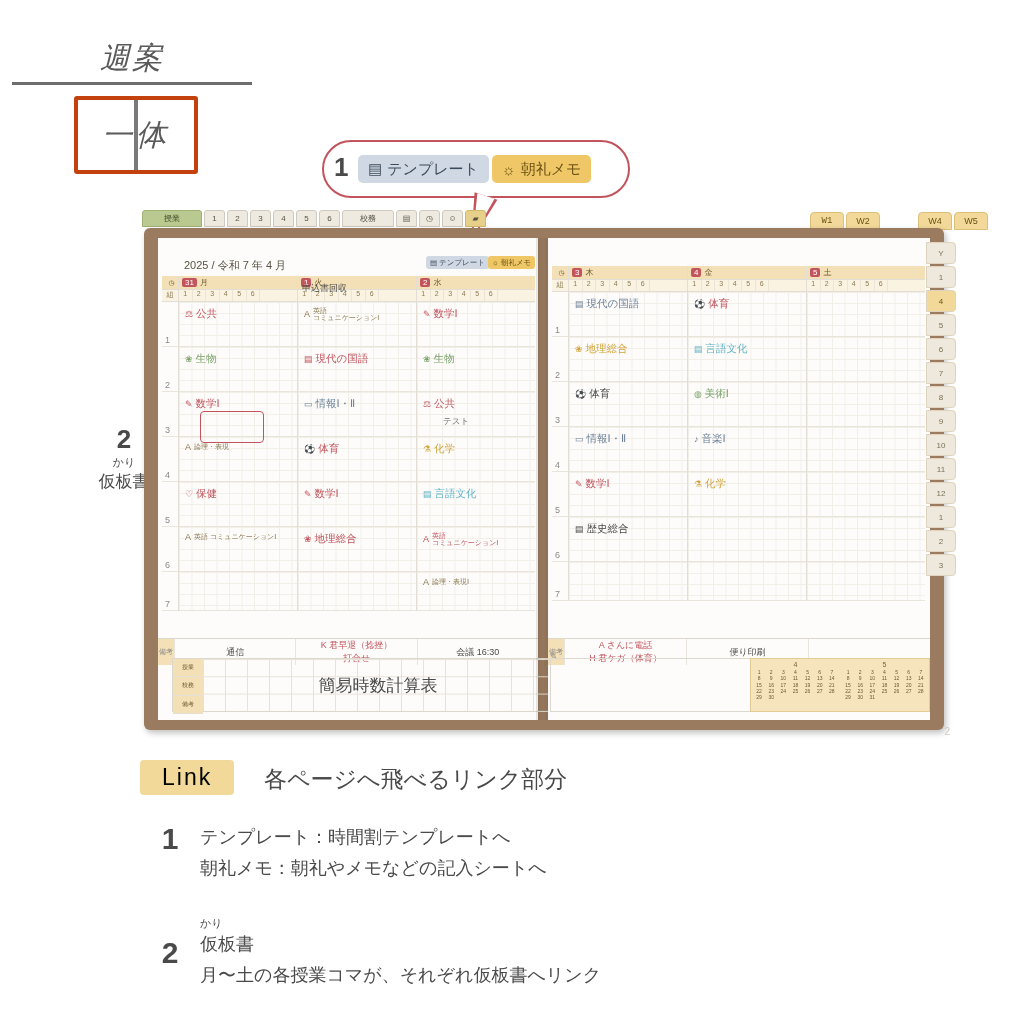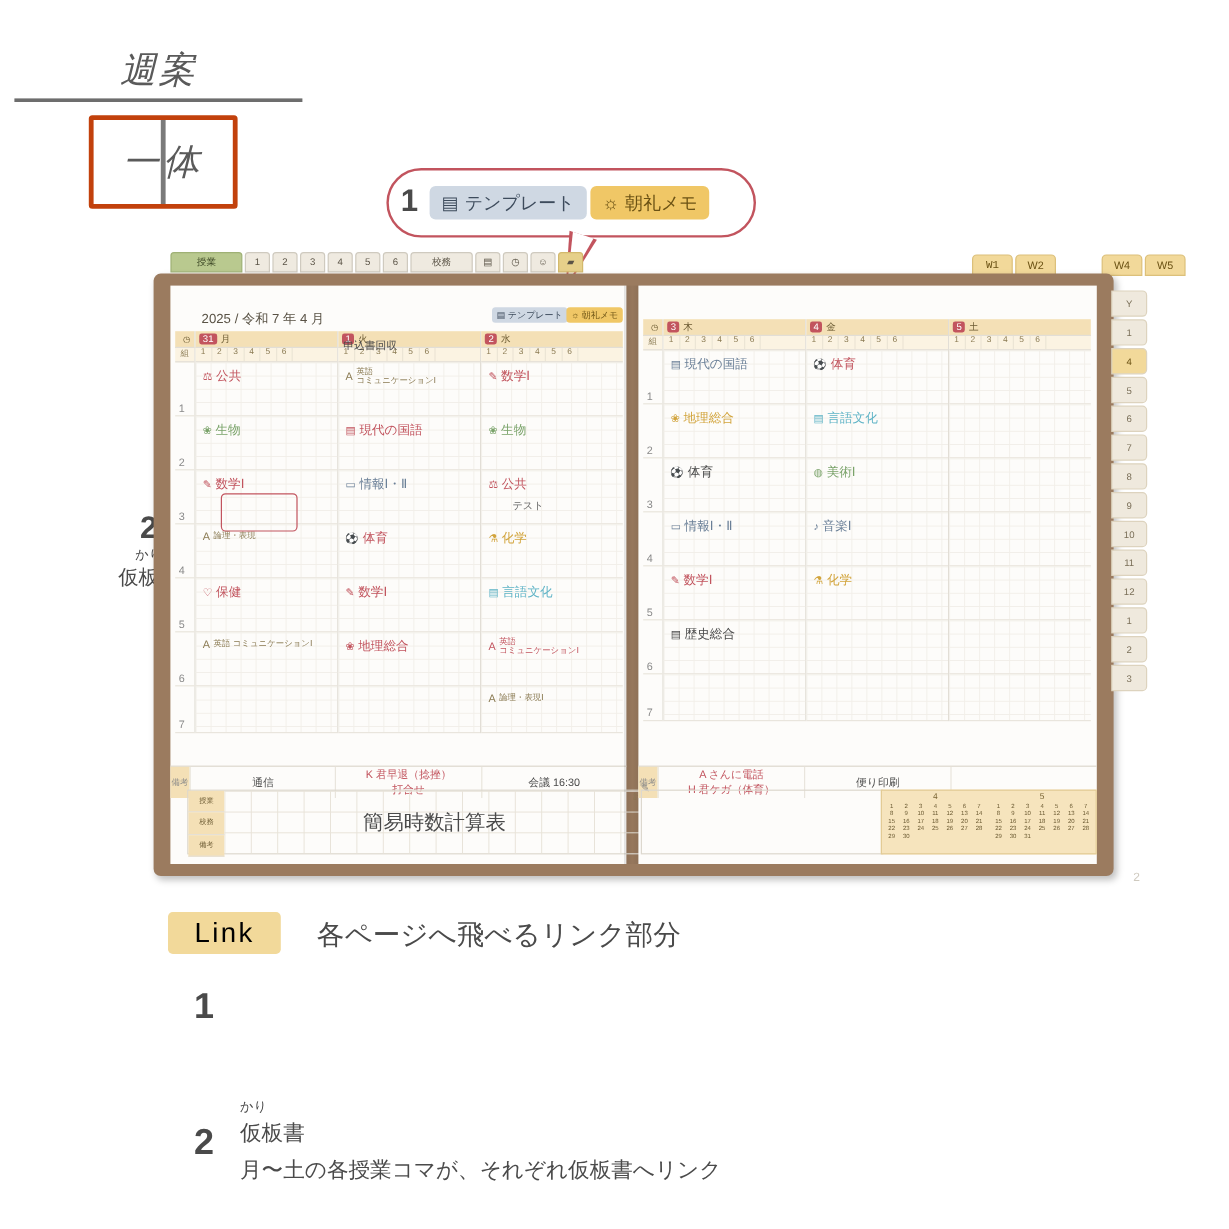--- a/index.html
+++ b/index.html
@@ -34,21 +34,21 @@
   
   #callout2{position:absolute;left:84px;top:424px;width:80px;text-align:center;}
   #callout2 .num{font-size:26px;font-weight:bold;color:#4a4a4a;}
   #callout2 .ruby{font-size:11px;color:#4a4a4a;}
   #callout2 .lbl{font-size:17px;color:#4a4a4a;}
   #callout2-line{position:absolute;left:152px;top:455px;width:24px;height:2px;background:#c2545e;}
   
   #planner{position:absolute;left:120px;top:212px;width:830px;height:530px;}
   .tab-top{position:absolute;height:18px;border-radius:4px 4px 0 0;font-size:9px;display:flex;
      align-items:center;justify-content:center;color:#6b5214;background:#f2d99a;border:1px solid #dcc07a;}
-  #book-body{position:absolute;left:8px;top:16px;width:800px;height:502px;background:#9b7b5f;
+  #book-body{position:absolute;left:24px;top:16px;width:800px;height:502px;background:#9b7b5f;
      border-radius:6px;box-shadow:2px 3px 6px rgba(0,0,0,.25);}
   #page-left{position:absolute;left:14px;top:10px;width:380px;height:482px;background:#fdfcfa;}
   #page-right{position:absolute;left:404px;top:10px;width:382px;height:482px;background:#fdfcfa;}
   #spine-shadow{position:absolute;left:392px;top:10px;width:14px;height:482px;
      background:linear-gradient(90deg,rgba(0,0,0,.10),rgba(0,0,0,.03),rgba(0,0,0,.10));}
   
   #toolbar{position:absolute;left:22px;top:-2px;height:16px;display:flex;gap:2px;align-items:center;}
   .tb-pill{height:15px;border-radius:3px 3px 0 0;font-size:8px;display:flex;align-items:center;
      justify-content:center;padding:0 4px;border:1px solid #cfcabf;background:#efeae0;color:#5a5346;}
   .tb-green{background:#b9c98f;border-color:#9fb175;color:#3f4a28;}
@@ -675,20 +675,24 @@
 </div>
 
 <div id="pagenum">2</div>
 
 <div id="legend">
   <span id="link-chip">Link</span>
   <span id="link-desc">各ページへ飛べるリンク部分</span>
 
   <div class="lrow" style="left:0;top:62px">
     <div class="lnum">1</div>
+    <div class="ltext">
+      <div>テンプレート：時間割テンプレートへ</div>
+      <div>朝礼メモ：朝礼やメモなどの記入シートへ</div>
+    </div>
   </div>
 
   <div class="lrow" style="left:0;top:158px">
     <div class="lnum" style="padding-top:18px">2</div>
     <div class="ltext">
       <span class="rubysmall">かり</span>
       <div>仮板書</div>
       <div>月〜土の各授業コマが、それぞれ仮板書へリンク</div>
     </div>
   </div>

